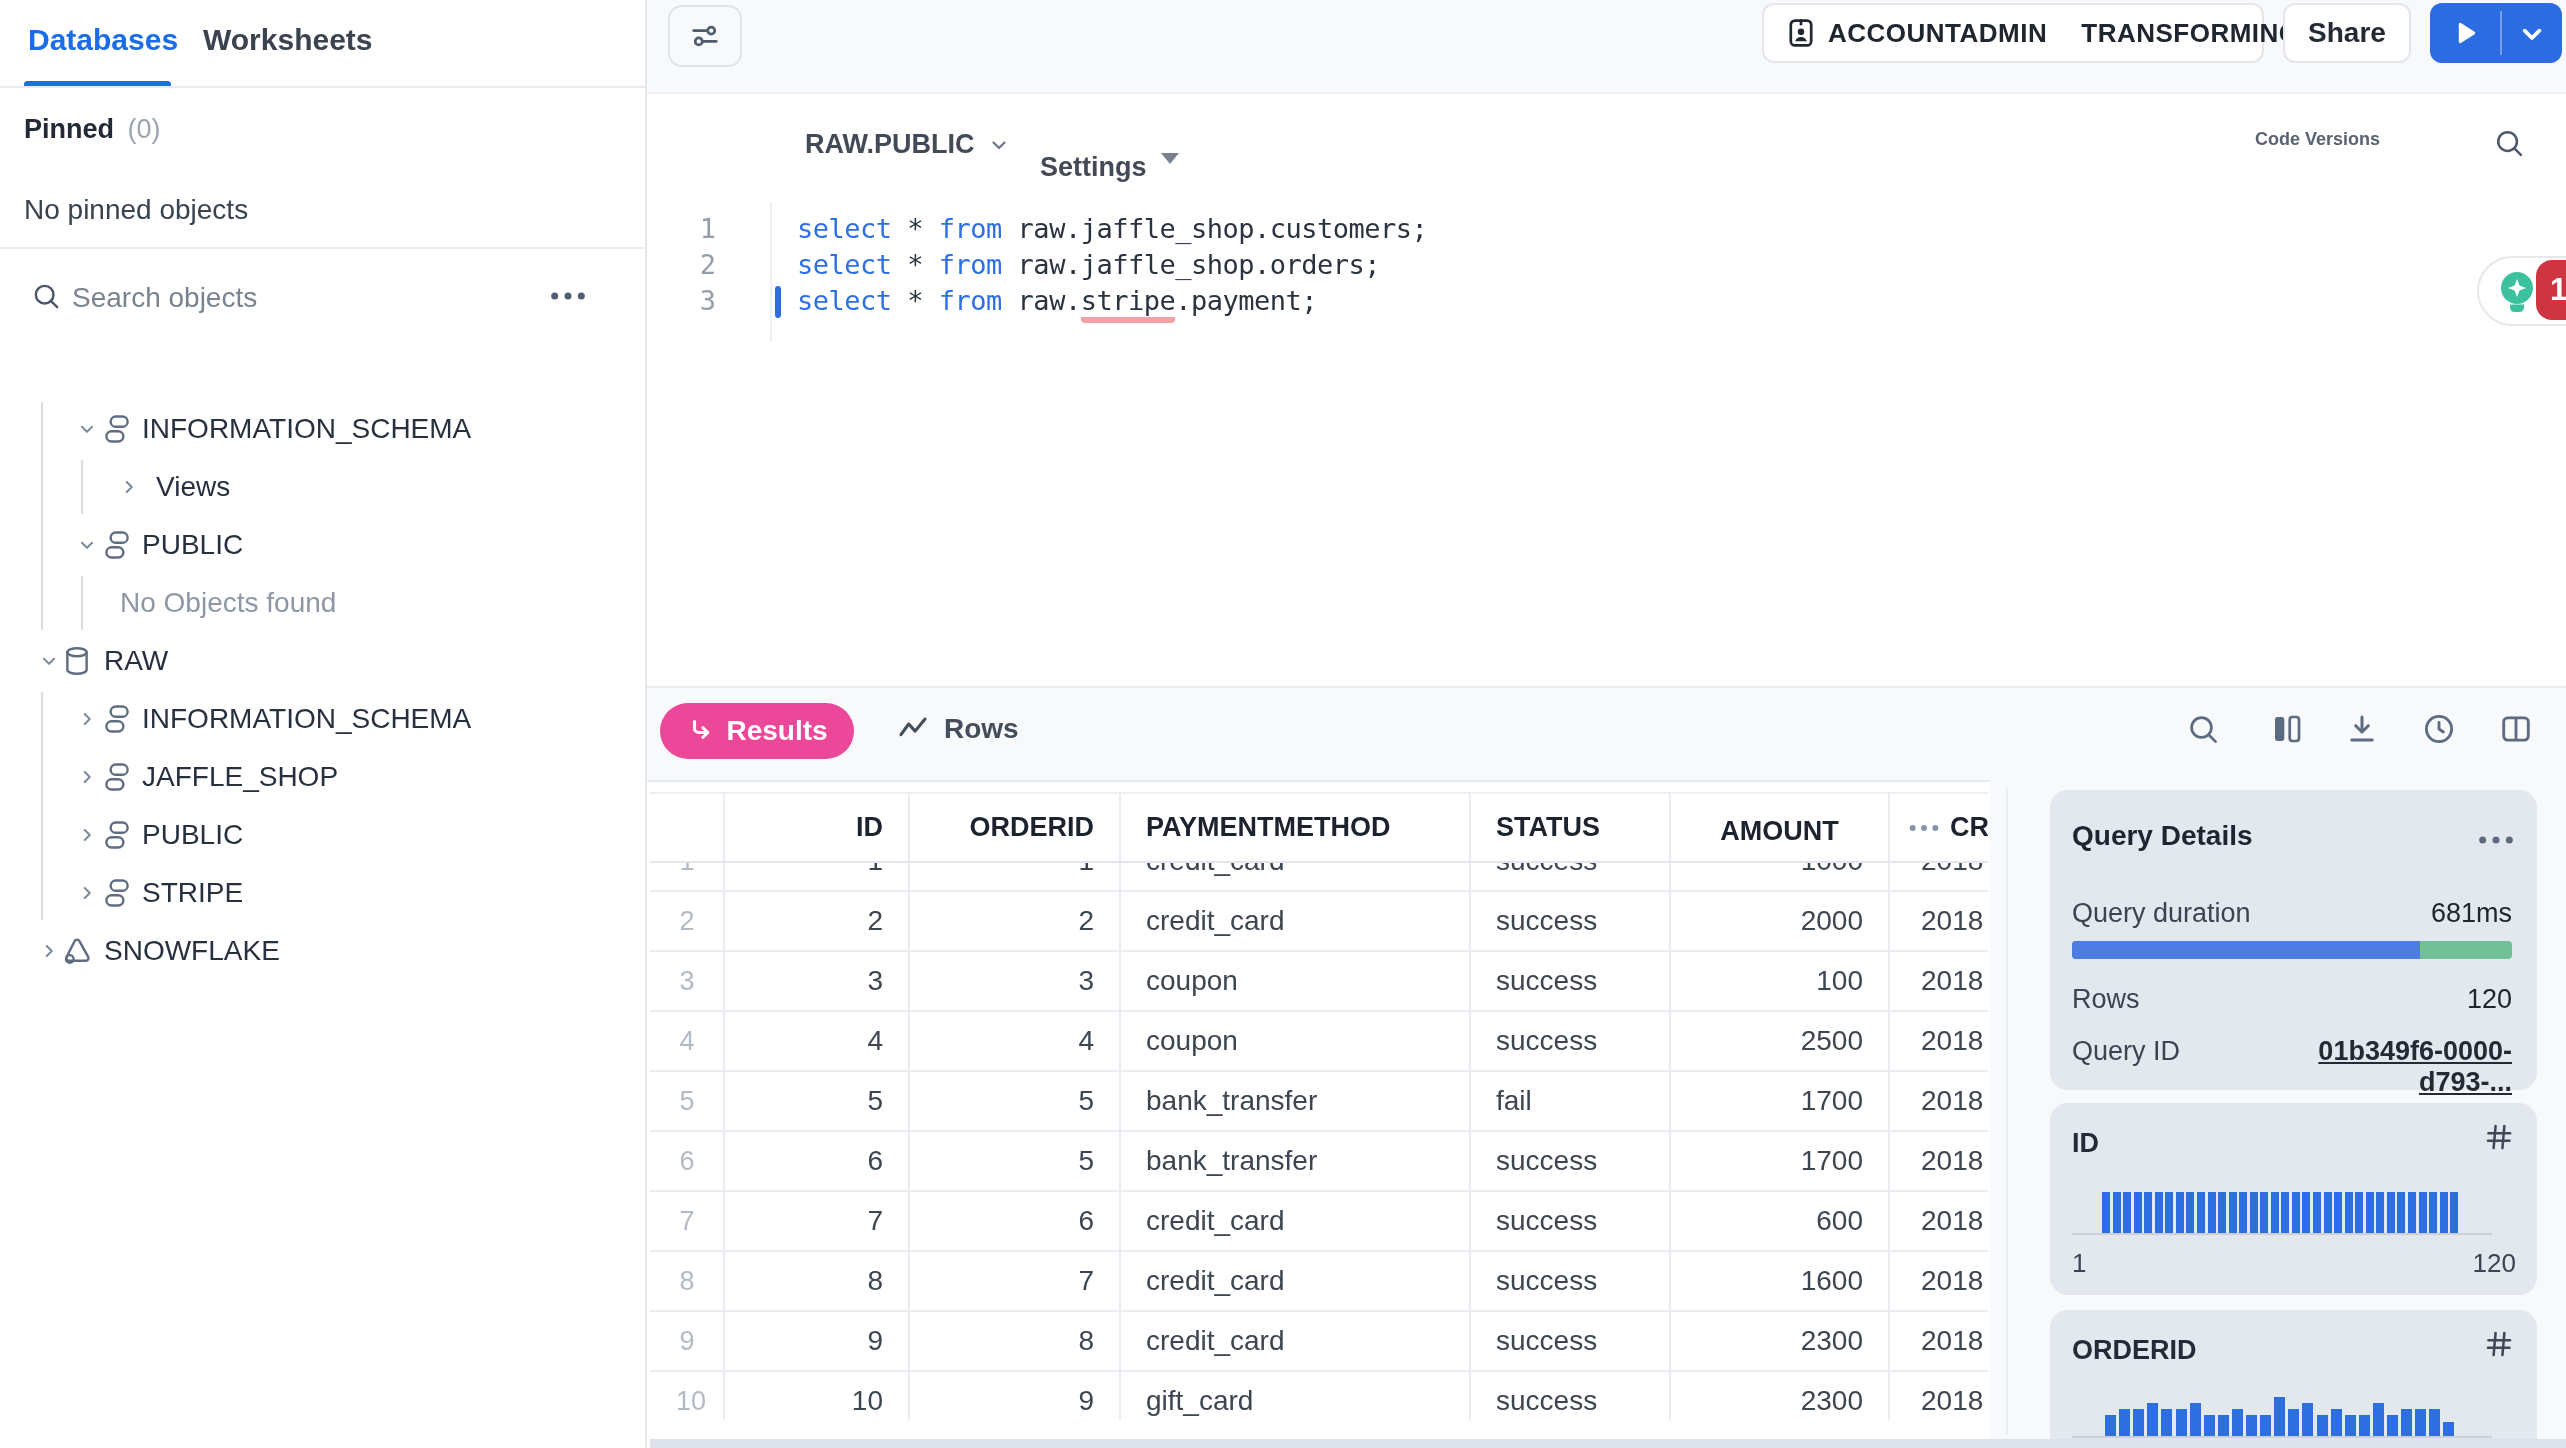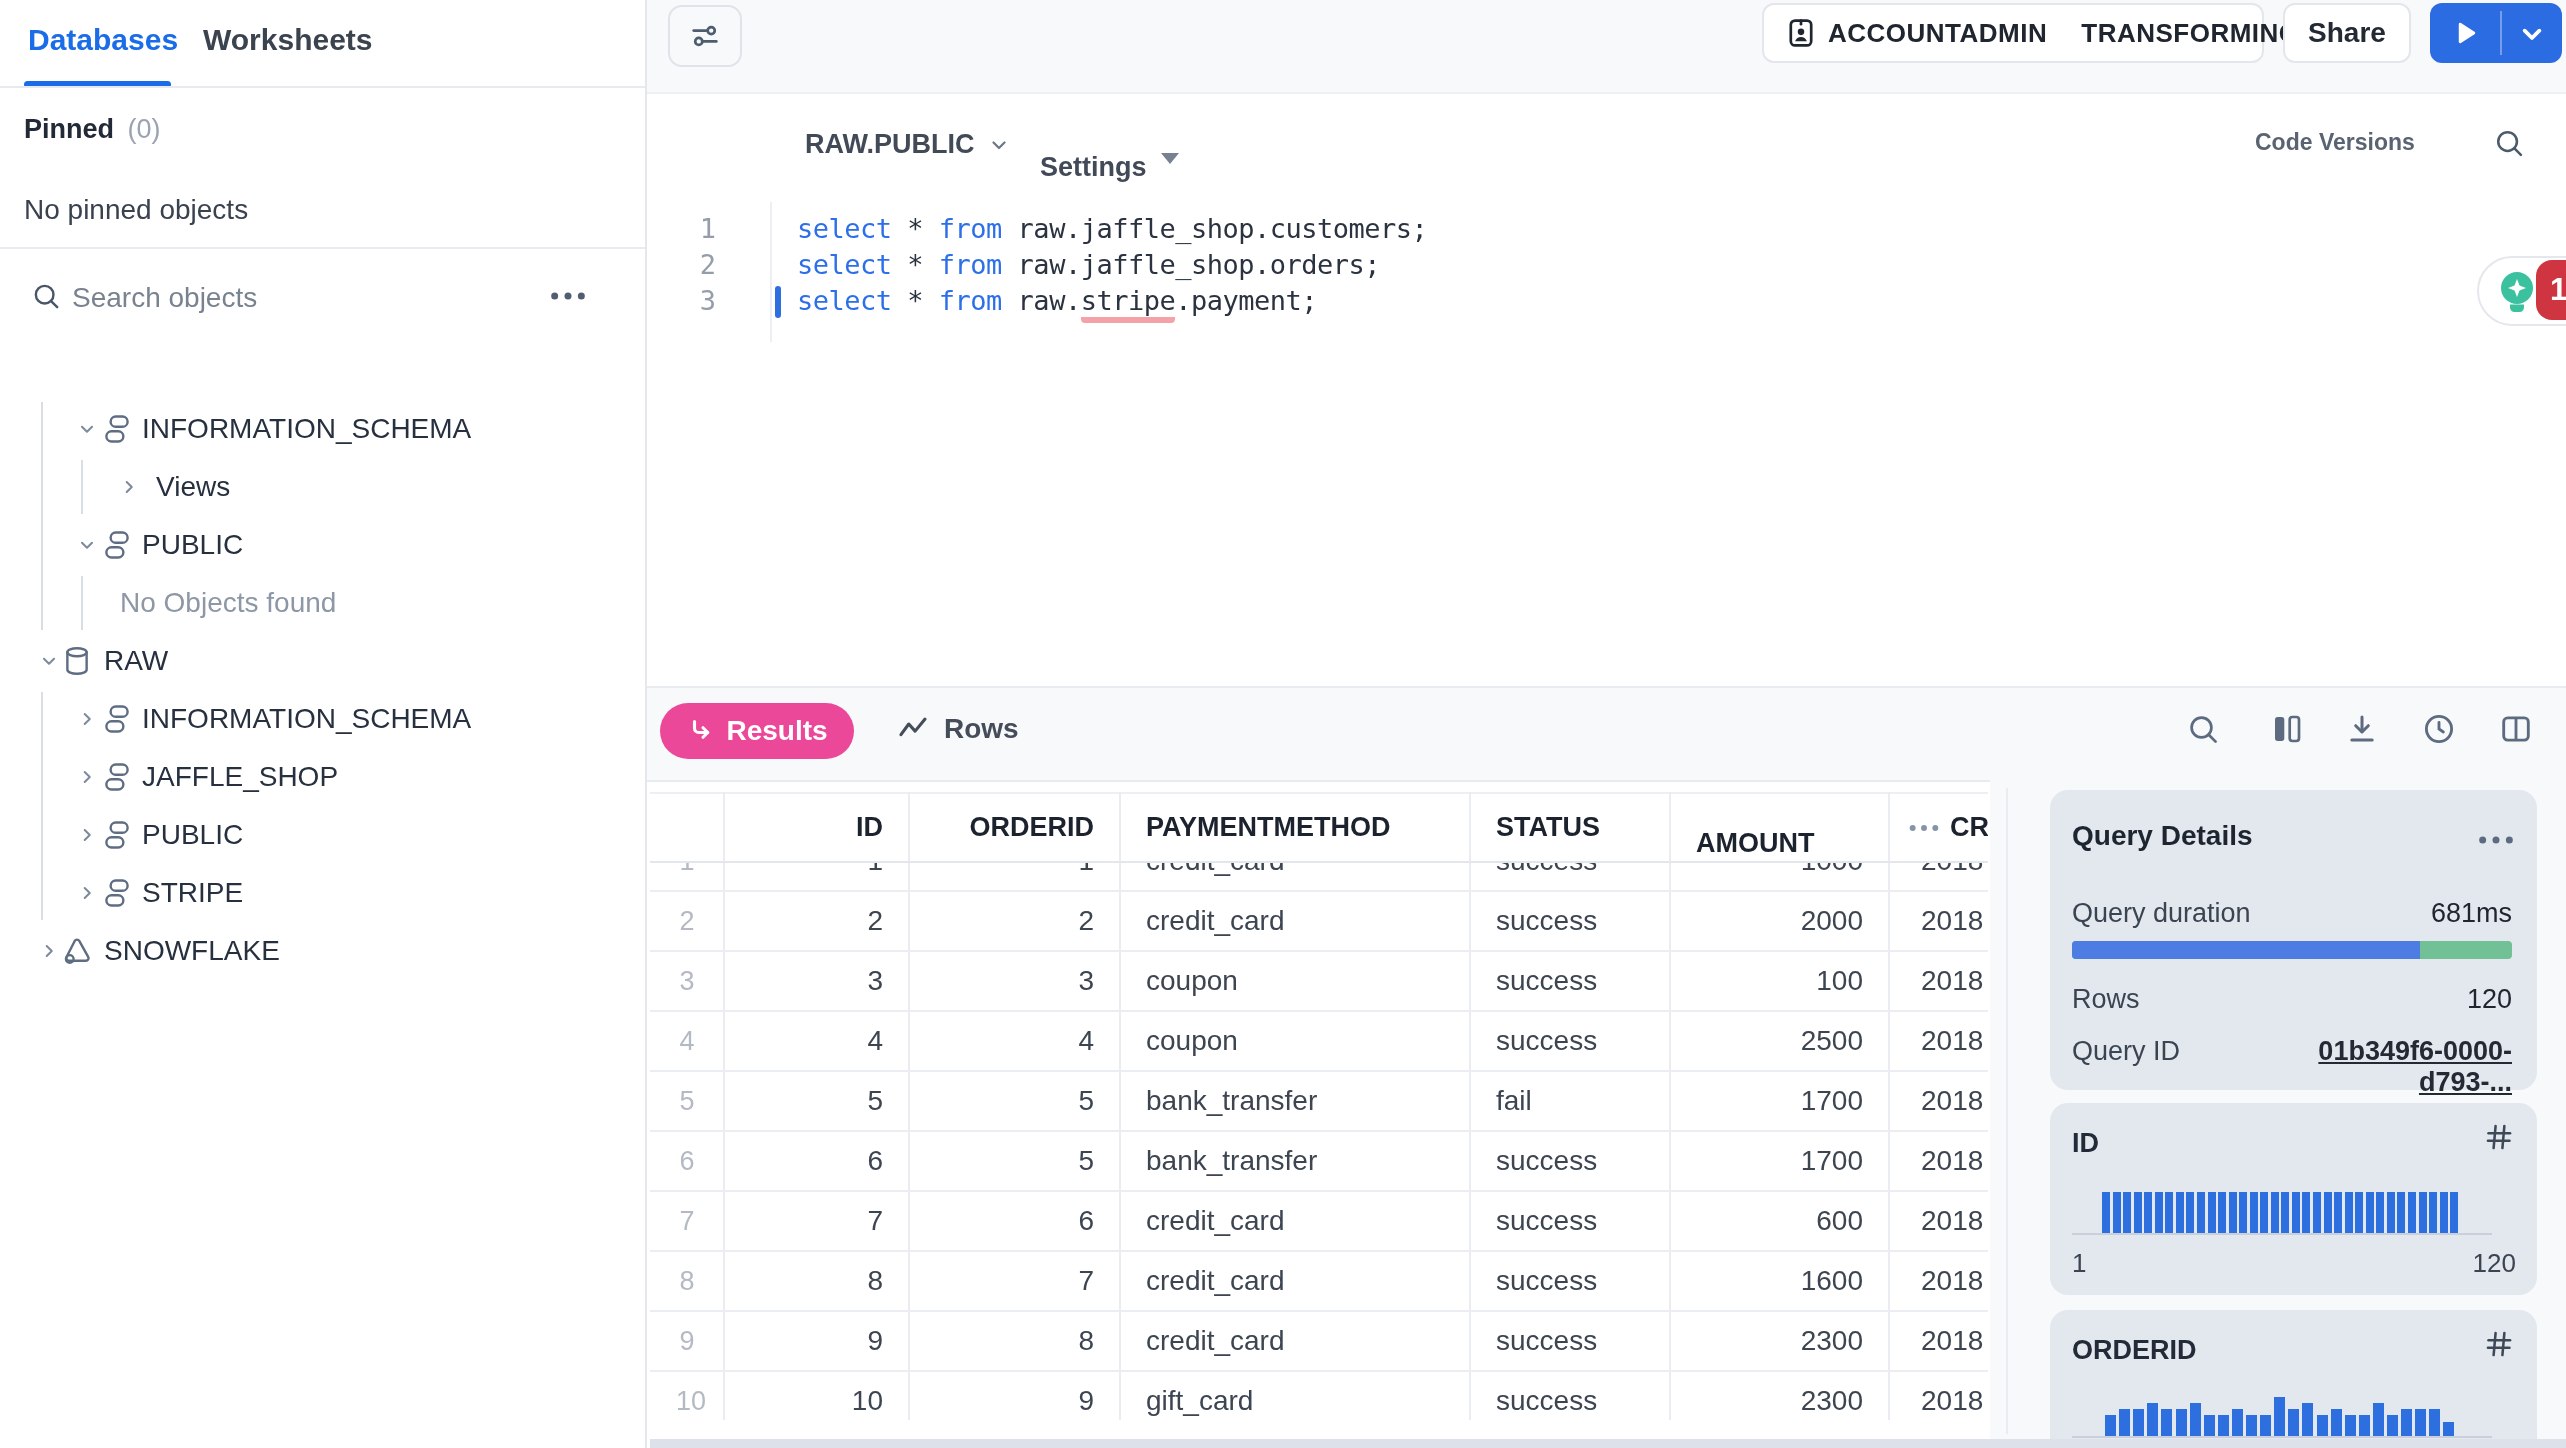--- a/index.html
+++ b/index.html
@@ -227,21 +227,21 @@
     <span style="color:#6b7686;">
       <svg width="24" height="24" viewBox="0 0 24 24" fill="none" stroke="currentColor" stroke-width="2.2" stroke-linecap="round" stroke-linejoin="round">
           <path d="M6.5 9.5l5.5 5.5 5.5-5.5"></path>
         </svg>
     </span>
   </div>
   <div class="abs" style="left:1040px;top:129px;display:flex;align-items:center;gap:14px;">
     <span style="font-size:27px;font-weight:700;color:#424a58;margin-top:23px;">Settings</span>
     <span style="width:0;height:0;border-left:9px solid transparent;border-right:9px solid transparent;border-top:11px solid #77818f;margin-top:4px;"></span>
   </div>
-  <div class="abs" style="left:2255px;top:129px;font-size:23px;font-weight:700;color:#5a6372;">Code Versions</div>
+  <div class="abs" style="left:2255px;top:129px;font-size:18px;font-weight:700;color:#5a6372;">Code Versions</div>
   <div class="abs" style="left:2492px;top:126px;color:#4d5a6b;">
     <svg width="34" height="34" viewBox="0 0 24 24" fill="none" stroke="currentColor" stroke-width="1.8" stroke-linecap="round">
         <circle cx="11" cy="11" r="6.6"></circle>
         <path d="M15.8 15.8L20.4 20.4"></path>
       </svg>
   </div>
 
   <div class="abs" style="left:770px;top:202px;width:2px;height:140px;background:#eceff3;"></div>
   <div id="gutter" class="abs" style="left:664px;top:0;width:52px;">
       <div class="mono" style="position: absolute; left: 0px; top: 211px; width: 52px; text-align: right; font-size: 27px; line-height: 36px; color: rgb(148, 157, 169);">1</div>
@@ -327,21 +327,21 @@
       <div style="position: absolute; left: 469px; top: 0px; width: 2px; height: 628px; background: rgb(233, 236, 240);"></div>
       <div style="position: absolute; left: 819px; top: 0px; width: 2px; height: 628px; background: rgb(233, 236, 240);"></div>
       <div style="position: absolute; left: 1019px; top: 0px; width: 2px; height: 628px; background: rgb(233, 236, 240);"></div>
       <div style="position: absolute; left: 1238px; top: 0px; width: 2px; height: 628px; background: rgb(233, 236, 240);"></div>
       <div style="position: absolute; left: 0px; top: 0px; width: 1399px; height: 71px;">
         <div style="position: absolute; left: 0px; top: 0px; width: 74px; height: 71px; line-height: 71px; font-size: 27px; font-weight: 700; color: rgb(28, 35, 46); box-sizing: border-box; text-align: center; padding: 0px 26px; white-space: nowrap;"></div>
         <div style="position: absolute; left: 74px; top: 0px; width: 185px; height: 71px; line-height: 71px; font-size: 27px; font-weight: 700; color: rgb(28, 35, 46); box-sizing: border-box; text-align: right; padding: 0px 26px; white-space: nowrap;">ID</div>
         <div style="position: absolute; left: 259px; top: 0px; width: 211px; height: 71px; line-height: 71px; font-size: 27px; font-weight: 700; color: rgb(28, 35, 46); box-sizing: border-box; text-align: right; padding: 0px 26px; white-space: nowrap;">ORDERID</div>
         <div style="position: absolute; left: 470px; top: 0px; width: 350px; height: 71px; line-height: 71px; font-size: 27px; font-weight: 700; color: rgb(28, 35, 46); box-sizing: border-box; text-align: left; padding: 0px 26px; white-space: nowrap;">PAYMENTMETHOD</div>
         <div style="position: absolute; left: 820px; top: 0px; width: 200px; height: 71px; line-height: 71px; font-size: 27px; font-weight: 700; color: rgb(28, 35, 46); box-sizing: border-box; text-align: left; padding: 0px 26px; white-space: nowrap;">STATUS</div>
-        <div style="position: absolute; left: 1020px; top: 0px; width: 219px; height: 71px; line-height: 71px; font-size: 27px; font-weight: 700; color: rgb(28, 35, 46); box-sizing: border-box; text-align: left; padding: 16px 26px; white-space: nowrap;">AMOUNT</div>
+        <div style="position: absolute; left: 1020px; top: 0px; width: 219px; height: 71px; line-height: 71px; font-size: 27px; font-weight: 700; color: rgb(28, 35, 46); box-sizing: border-box; text-align: center; padding: 4px 26px; white-space: nowrap;">AMOUNT</div>
         <div style="position: absolute; left: 1257px; top: 24px; width: 34px; height: 24px; color: rgb(134, 148, 168);">
           <svg width="100%" height="100%" viewBox="0 0 24 14">
             <circle cx="4" cy="7" r="2.1" fill="currentColor"></circle>
             <circle cx="12" cy="7" r="2.1" fill="currentColor"></circle>
             <circle cx="20" cy="7" r="2.1" fill="currentColor"></circle>
           </svg>
         </div>
         <div style="position: absolute; left: 1300px; top: 0px; width: 99px; height: 71px; line-height: 71px; font-size: 27px; font-weight: 700; color: rgb(28, 35, 46); white-space: nowrap;">CREATED</div>
       </div>
       <div style="position: absolute; left: 0px; top: 69px; width: 1399px; height: 2px; background: rgb(227, 230, 234);"></div>

